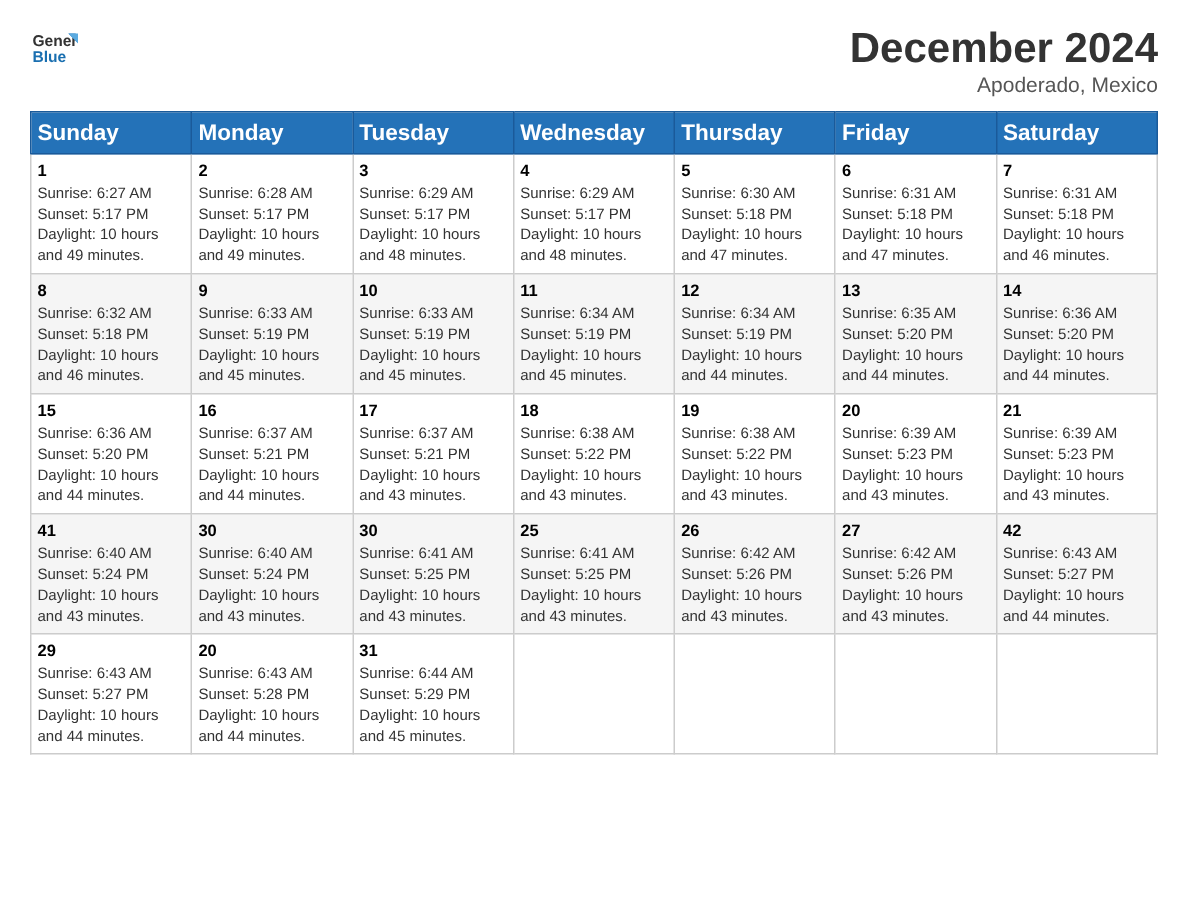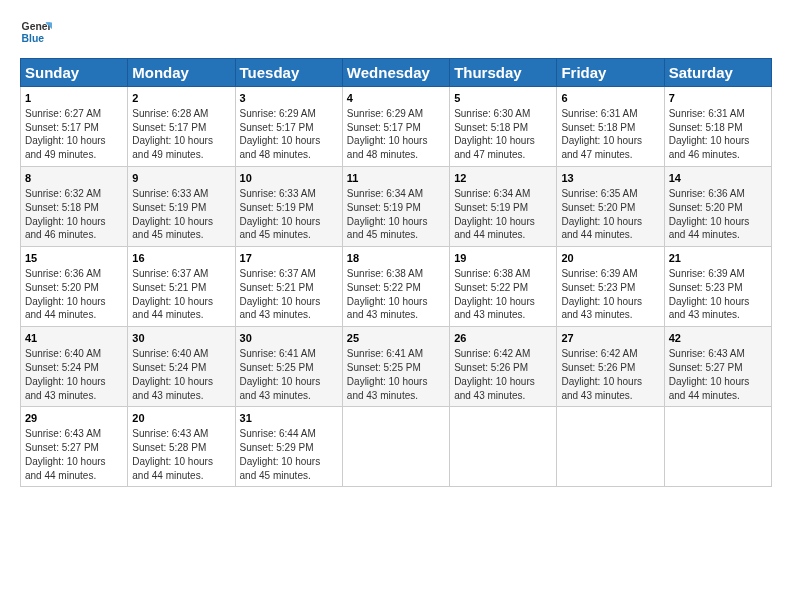--- a/index.html
+++ b/index.html
@@ -91,20 +91,22 @@
   <div class="header">
     <div class="logo">
       <svg class="logo-icon" viewBox="0 0 40 40">
         <text x="2" y="18" font-size="13" font-weight="bold" fill="#333" font-family="Arial">General</text>
         <text x="2" y="32" font-size="13" font-weight="bold" fill="#1a6fb0" font-family="Arial">Blue</text>
         <polygon points="32,8 40,16 38,8" fill="#2472b8"></polygon>
         <polygon points="32,8 40,8 40,16" fill="#5aaae0"></polygon>
       </svg>
     </div>
     <div class="title-block">
+      <div class="main-title">December 2024</div>
+      <div class="subtitle">Apoderado, Mexico</div>
     </div>
   </div>
 
   <table class="calendar-table">
     <thead>
       <tr id="weekday-header">
           <th>Sunday</th>
           <th>Monday</th>
           <th>Tuesday</th>
           <th>Wednesday</th>

